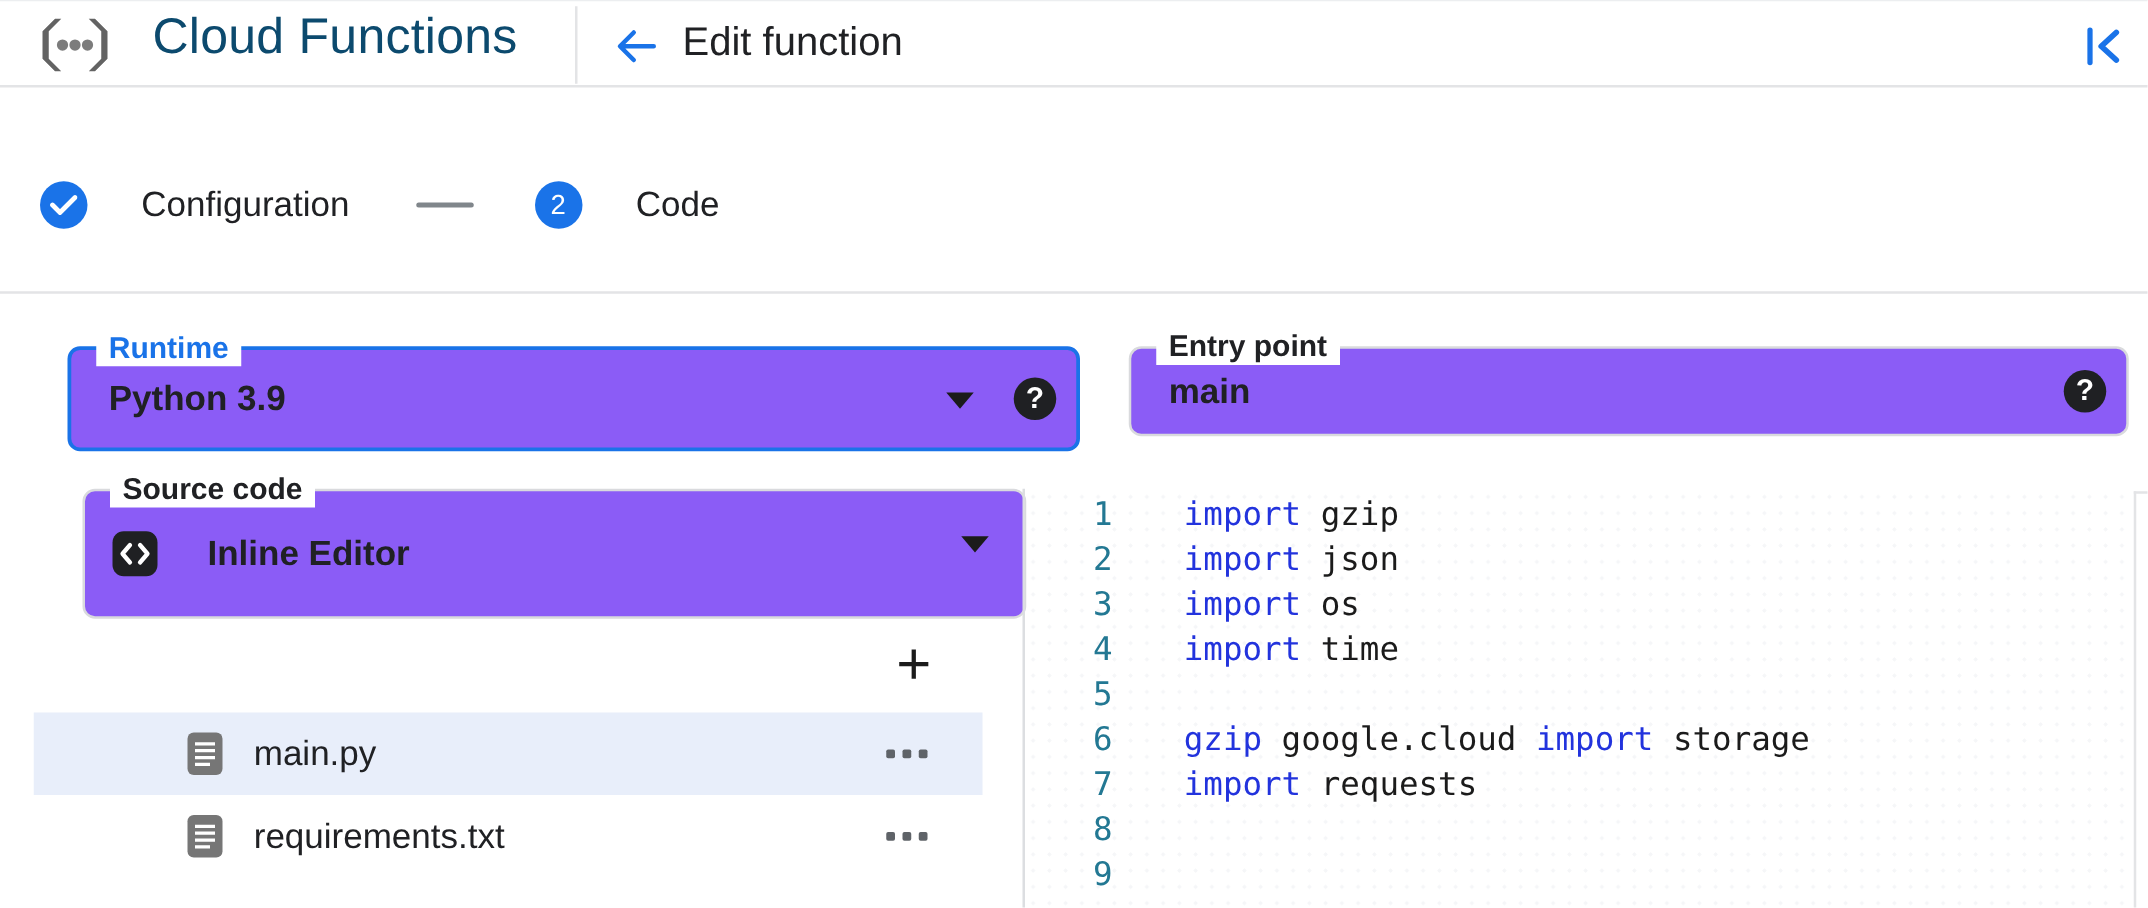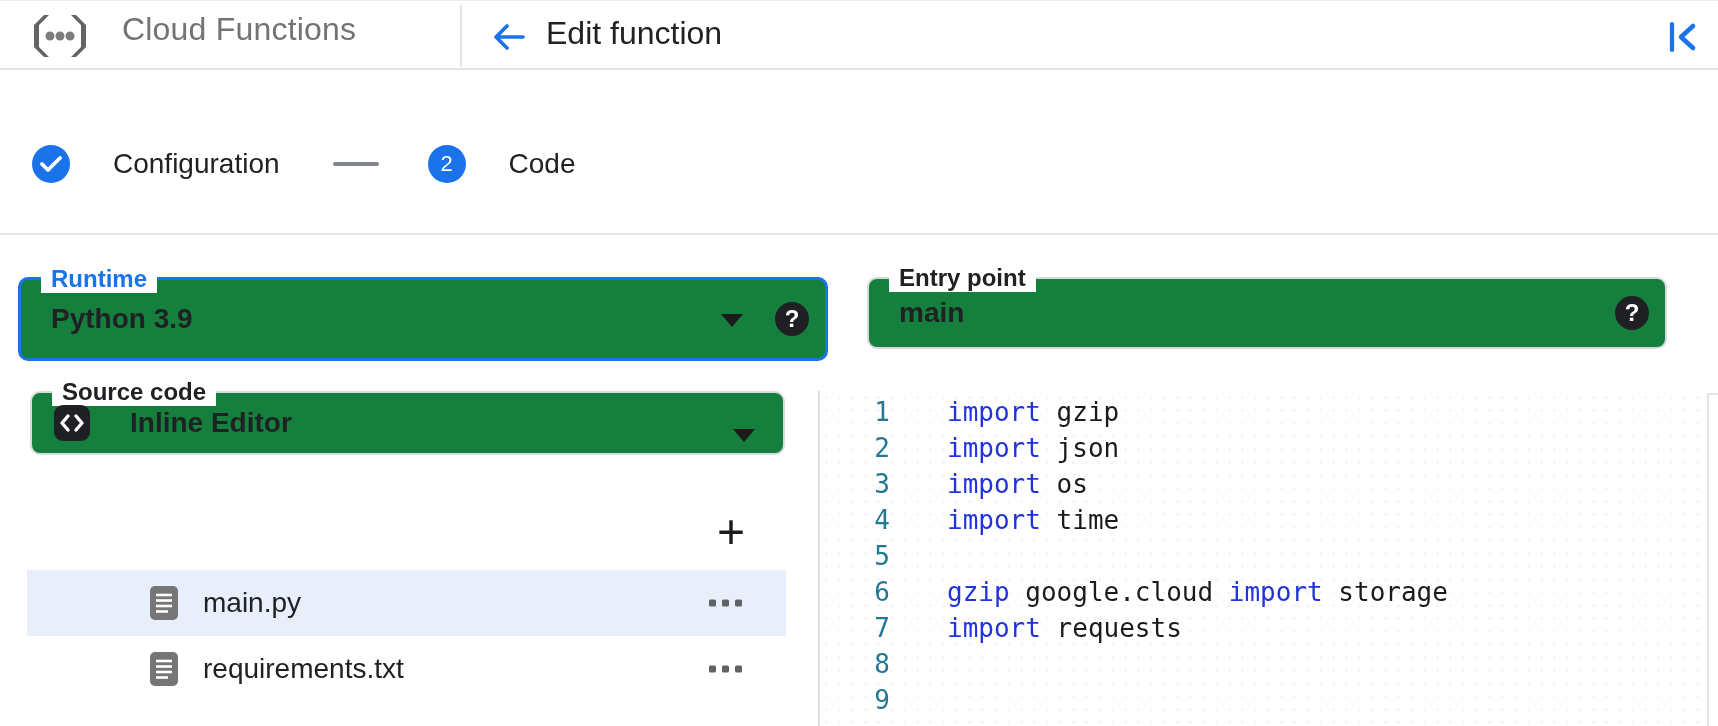--- a/index.html
+++ b/index.html
@@ -7,48 +7,48 @@
     font-family:"Liberation Sans","DejaVu Sans",sans-serif; color:#202124; }
   :root{
     --accent:#1a73e8; --border:#d9dadd; --kw:#2233dd; --lnum:#237893; --sel:#e8eefa;
   }
 
   
   .header { position:absolute; left:0; top:0; width:1718px; height:70px;
     border-top:1px solid #eceef0; border-bottom:2px solid #e3e4e6; background:#fff; }
   .logo { position:absolute; left:28px; top:12px; width:64px; height:46px; }
   .product-title { position:absolute; left:122px; top:0; height:56px; display:flex;
-    align-items:center; font-size:32px; color:#737373; letter-spacing:.2px; }
+    align-items:center; font-size:40px; color:#0c4a6e; letter-spacing:.2px; }
   .header-vdivider { position:absolute; left:460px; top:4px; height:62px; width:2px; background:#e3e4e6; }
   .back-btn { position:absolute; left:488px; top:15px; width:42px; height:42px;
     display:flex; align-items:center; justify-content:center; cursor:pointer; }
   .page-title { position:absolute; left:546px; top:0; height:64px; display:flex;
     align-items:center; font-size:32px; color:#202124; }
   .collapse-btn { position:absolute; right:18px; top:18px; width:36px; height:36px;
     display:flex; align-items:center; justify-content:center; cursor:pointer; }
 
   
   .stepper { position:absolute; left:32px; top:145px; height:38px; display:flex; align-items:center;gap:13px; }
   .step-circle { width:38px; height:38px; border-radius:50%; background:var(--accent);
     display:flex; align-items:center; justify-content:center; flex:none; }
   .step-circle .num { color:#fff; font-size:22px; }
   .step-label { font-size:28px; color:#202124; margin-left:30px; }
   .step-dash { width:46px; height:4px; background:#80868b; border-radius:2px; margin:0 36px 0 40px; }
   .section-divider { position:absolute; left:0; top:233px; width:1718px; height:2px; background:#e3e4e6; }
 
   
-  .field { position:absolute; background:#15803d; border-radius:10px; }
+  .field { position:absolute; background:#8b5cf6; border-radius:10px;margin-left:36px; }
   .field .flabel { position:absolute; top:-15px; left:20px; background:#fff;
     padding:0 10px; font-size:24px; font-weight:700; color:#202124; white-space:nowrap; }
   .field .fvalue { position:absolute; left:30px; top:0; height:100%; display:flex;
     align-items:center; font-size:28px; color:#202124;font-weight:bold; }
   .runtime-field { left:18px; top:277px; width:810px; height:84px; border:3px solid var(--accent); }
   .runtime-field .flabel { color:var(--accent); font-weight:700; }
   .entry-field { left:867px; top:277px; width:800px; height:72px; border:2px solid var(--border); }
-  .source-field { left:30px; top:391px; width:755px; height:64px; border:2px solid var(--border); }
+  .source-field { left:30px; top:391px; width:755px; height:104px; border:2px solid var(--border); }
 
   .caret { width:0; height:0; border-left:11px solid transparent;
     border-right:11px solid transparent; border-top:13px solid #1b1b1b; position:absolute; }
   .help { width:34px; height:34px; border-radius:50%; background:#1f2023; color:#fff;
     font-size:24px; font-weight:700; display:flex; align-items:center; justify-content:center;
     position:absolute; top:50%; transform:translateY(-50%); cursor:pointer; }
 
   .code-chip { position:absolute; left:22px; top:50%; transform:translateY(-50%);
     width:36px; height:36px; border-radius:9px; background:#1f2023; display:flex;
     align-items:center; justify-content:center; }

